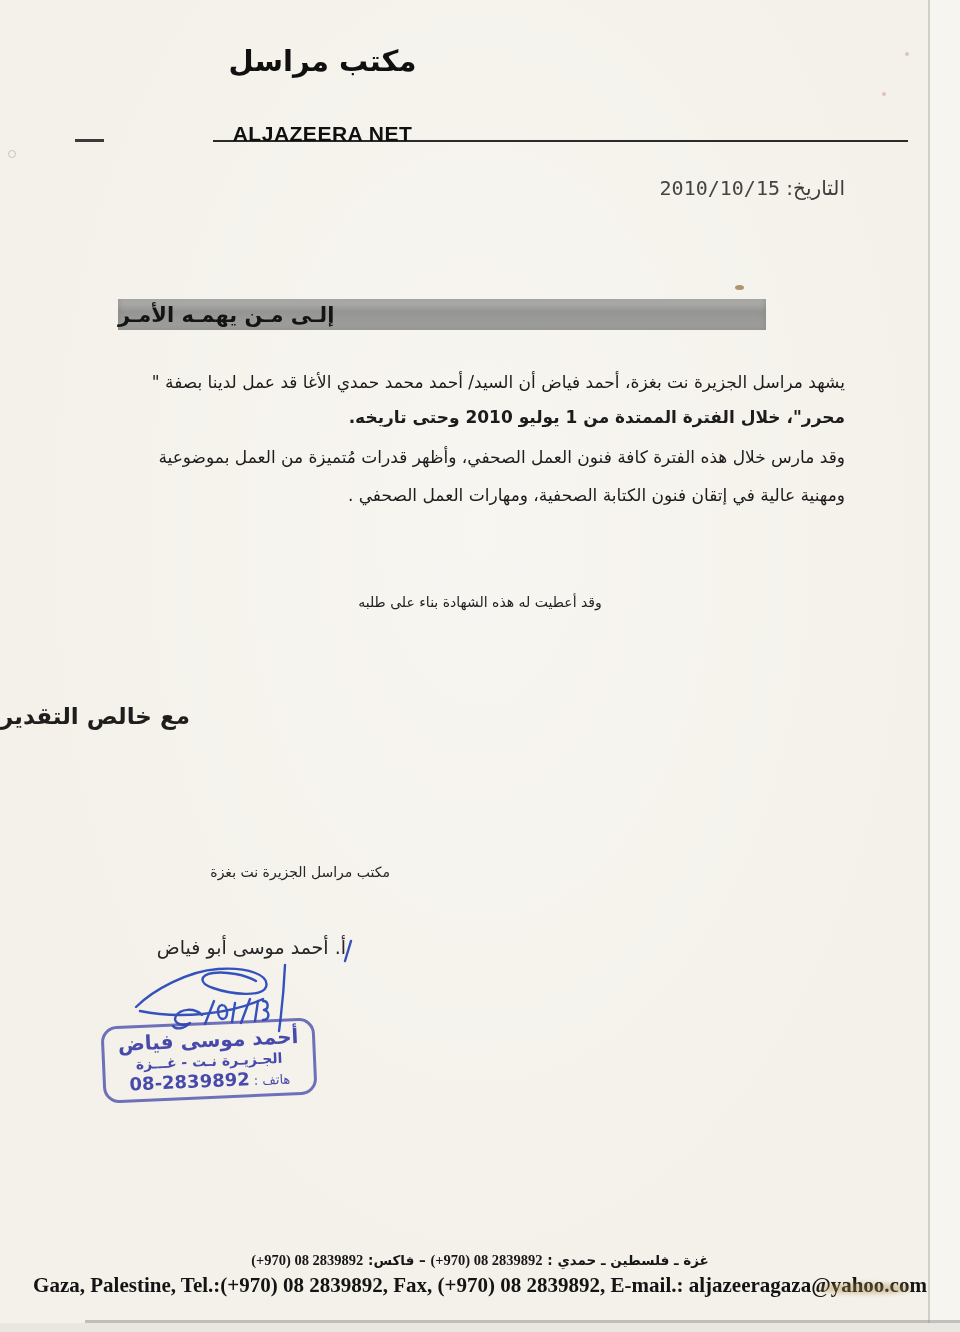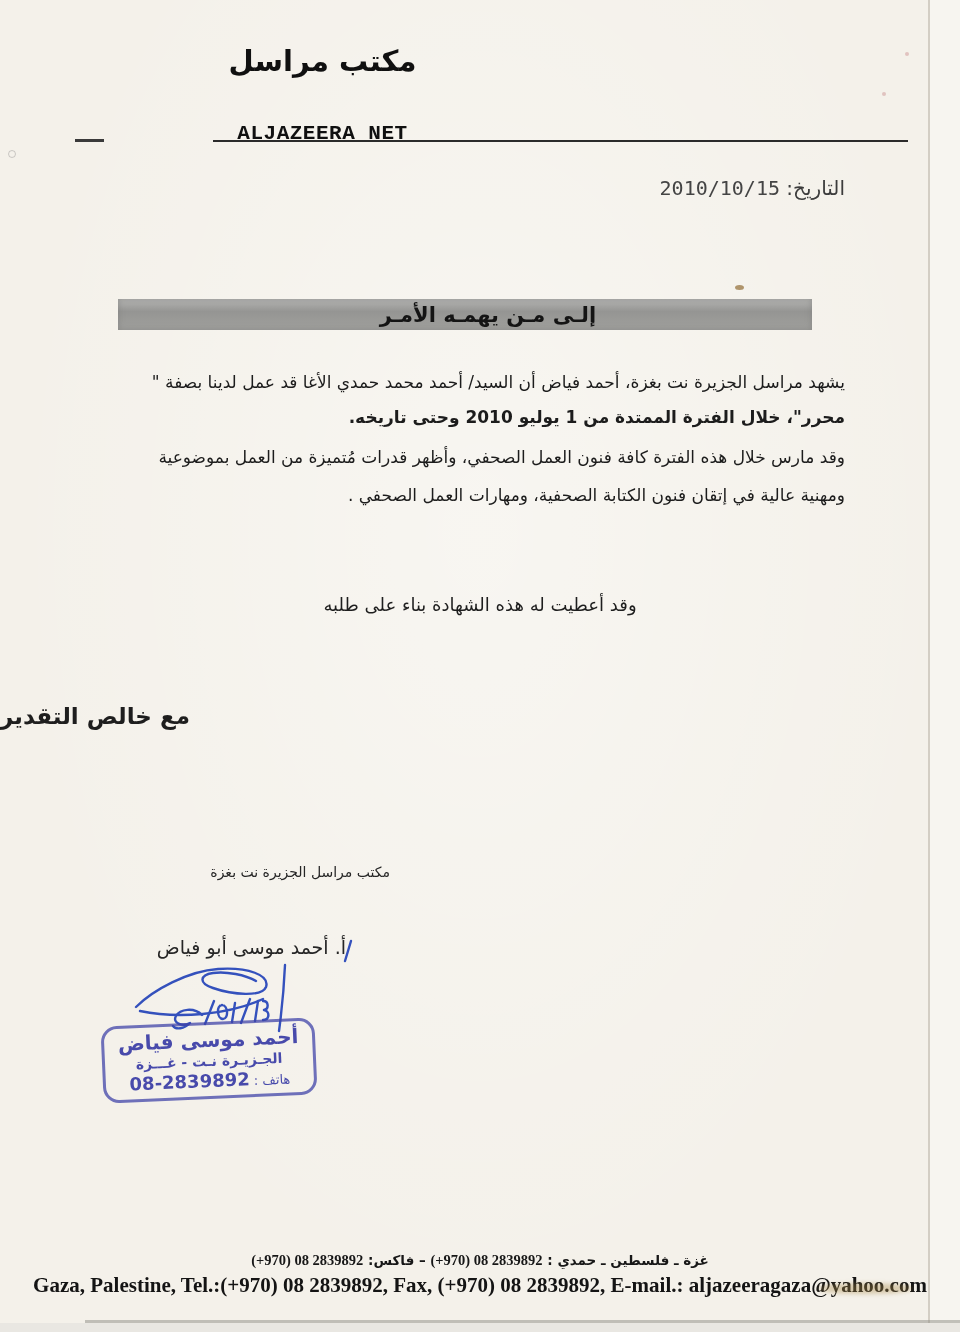--- a/index.html
+++ b/index.html
@@ -9,42 +9,41 @@
       radial-gradient(ellipse at 50% 40%, rgba(255,255,255,.35), rgba(0,0,0,0) 70%),
       #f4f1ea;
     overflow:hidden;
     font-family:"DejaVu Sans", sans-serif;
     color:#1e1e1e;
   }
   
   .hdr-line{position:absolute;left:213px;width:195px;text-align:center;font-weight:bold;color:#101010;margin-left:12px;}
   .hdr-1{top:44px;font-size:29px;}
   .hdr-2{top:86px;font-size:29px;letter-spacing:1px;}
-  .brand{top:122px;font-size:21px;font-family:Liberation Mono, monospace;letter-spacing:.5px;z-index:2;}
+  .brand{top:122px;font-size:21px;font-family:Liberation Sans, sans-serif;letter-spacing:.5px;z-index:2;}
   .rule-long{position:absolute;left:213px;top:140px;width:695px;height:2px;background:#2b2b2b;z-index:1;}
   .rule-dash{position:absolute;left:75px;top:139px;width:29px;height:3px;background:#3a3a3a;}
   
   .date-row{position:absolute;top:176px;right:115px;direction:rtl;font-size:20px;color:#3c3c3c;white-space:nowrap;}
   .date-row .val{font-family:"DejaVu Sans Mono", monospace;letter-spacing:1px;color:#444;}
   
   .subject-bar{
     position:absolute;left:118px;top:299px;width:648px;height:31px;
     background:linear-gradient(180deg,#b6b6b4 0%,#959593 40%,#a0a09d 100%);
-    display:flex;align-items:center;justify-content:center;
+    display:flex;align-items:center;justify-content:flex-start;
     font-size:21px;font-weight:bold;color:#141414;
     box-shadow:inset 0 0 6px rgba(120,120,118,.6);
-    padding-left:46px;
   }
   
   .body-line{position:absolute;right:115px;direction:rtl;white-space:nowrap;font-size:17px;color:#1c1c1c;}
   .b1{top:372px;}
   .b2{top:407px;font-weight:bold;}
   .b3{top:447px;}
   .b4{top:485px;}
-  .issued{position:absolute;top:594px;left:0;right:0;text-align:center;direction:rtl;font-size:18px;}
+  .issued{position:absolute;top:594px;left:0;right:0;text-align:center;direction:rtl;font-size:14px;}
   .regards{position:absolute;top:703px;left:0;right:0;text-align:left;direction:rtl;font-size:23px;font-weight:bold;}
   .office-sign{position:absolute;top:864px;left:98px;width:292px;direction:rtl;font-size:14px;color:#262626;}
   .signatory{position:absolute;top:936px;left:108px;width:238px;direction:rtl;font-size:19px;color:#262626;}
   
   .sig-svg{position:absolute;left:118px;top:935px;width:245px;height:105px;}
   .stamp{
     position:absolute;left:102px;top:1022px;width:196px;
     transform:rotate(-2.5deg);
     border:3px solid rgba(63,66,168,.78);
     border-radius:16px;padding:3px 6px 5px;

